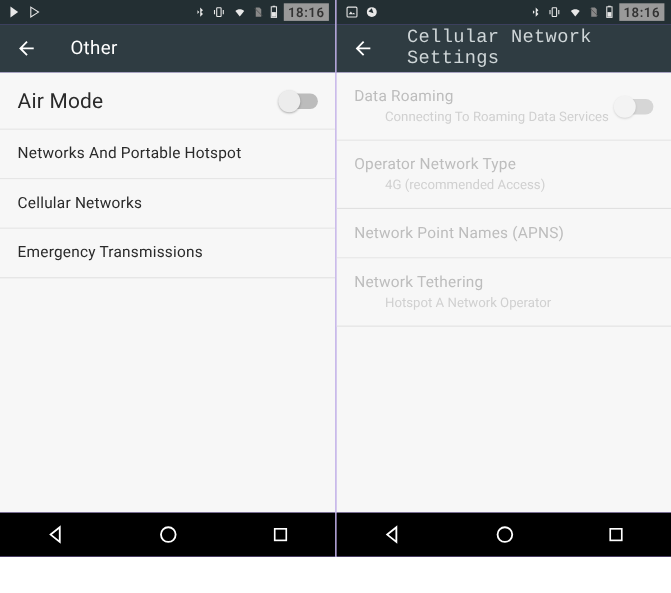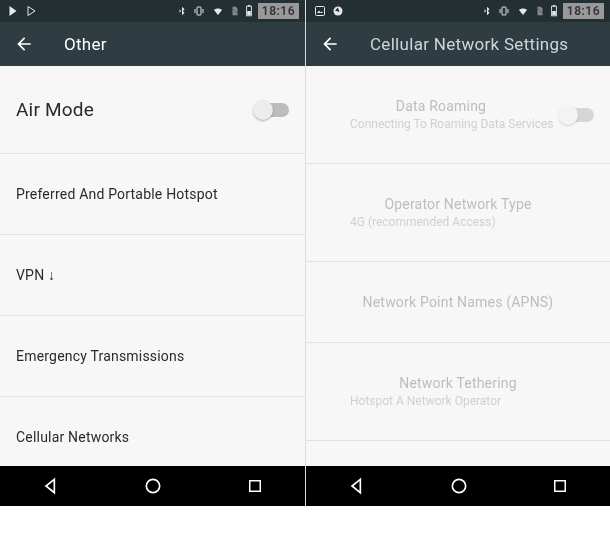--- a/index.html
+++ b/index.html
@@ -59,30 +59,30 @@
     gap: 30px;
     padding: 0 14px;
     color: #fff;
   }
   .back-btn { display: inline-flex; cursor: pointer; }
   .app-title {
     font-size: 17px;
     font-weight: 400;
     letter-spacing: 0.3px;
   }
-  .app-title.faded { color: #cfd6d8; }
+  .app-title.faded { color: #cfd6d8; font-family: Liberation Mono, monospace; }
 
   
   .content {
     flex: 1;
     background: #f7f7f7;
     overflow: hidden;
   }
   .row {
-    padding: 32px 16px;
+    padding: 14px 16px;
     border-bottom: 1px solid #e1e1e1;
     background: #f7f7f7;
     display: flex;
     align-items: center;
   }
   .row .txt { flex: 1; }
   .row-title {
     font-size: 14px;
     color: #2a2a2a;
     letter-spacing: 0.2px;
@@ -90,21 +90,21 @@
   .row-title.big {
     font-size: 19px;
     font-weight: 400;
   }
   .row-sub {
     font-size: 12px;
     color: #b9b9b9;
     margin-top: 3px;
     margin-left: 28px;
   }
-  .faded .row-title { color: #bdbdbd; text-align: center; }
+  .faded .row-title { color: #bdbdbd; }
   .faded .row-sub { color: #d0d0d0; }
 
   
   .toggle {
     width: 34px;
     height: 14px;
     background: #bcbcbc;
     border-radius: 8px;
     position: relative;
     flex-shrink: 0;
@@ -195,36 +195,31 @@
 
   <div class="content">
     <div class="row">
       <div class="txt">
           <div class="row-title big">Air Mode</div>
         </div>
       <div class="toggle"></div>
     </div>
     <div class="row">
       <div class="txt">
-          <div class="row-title">Preferred And Portable Hotspot</div>
+          <div class="row-title">Networks And Portable Hotspot</div>
         </div>
     </div>
     <div class="row">
       <div class="txt">
-          <div class="row-title">VPN ↓</div>
+          <div class="row-title">Cellular Networks</div>
         </div>
     </div>
     <div class="row">
       <div class="txt">
           <div class="row-title">Emergency Transmissions</div>
-        </div>
-    </div>
-    <div class="row">
-      <div class="txt">
-          <div class="row-title">Cellular Networks</div>
         </div>
     </div>
   </div>
 
   <div class="nav-bar">
     <span class="nav-btn">
       <svg width="20" height="20" viewBox="0 0 24 24">
           <path fill="none" stroke="#fff" stroke-width="2" d="M16 4L6 12l10 8V4z"></path>
         </svg>
     </span>

